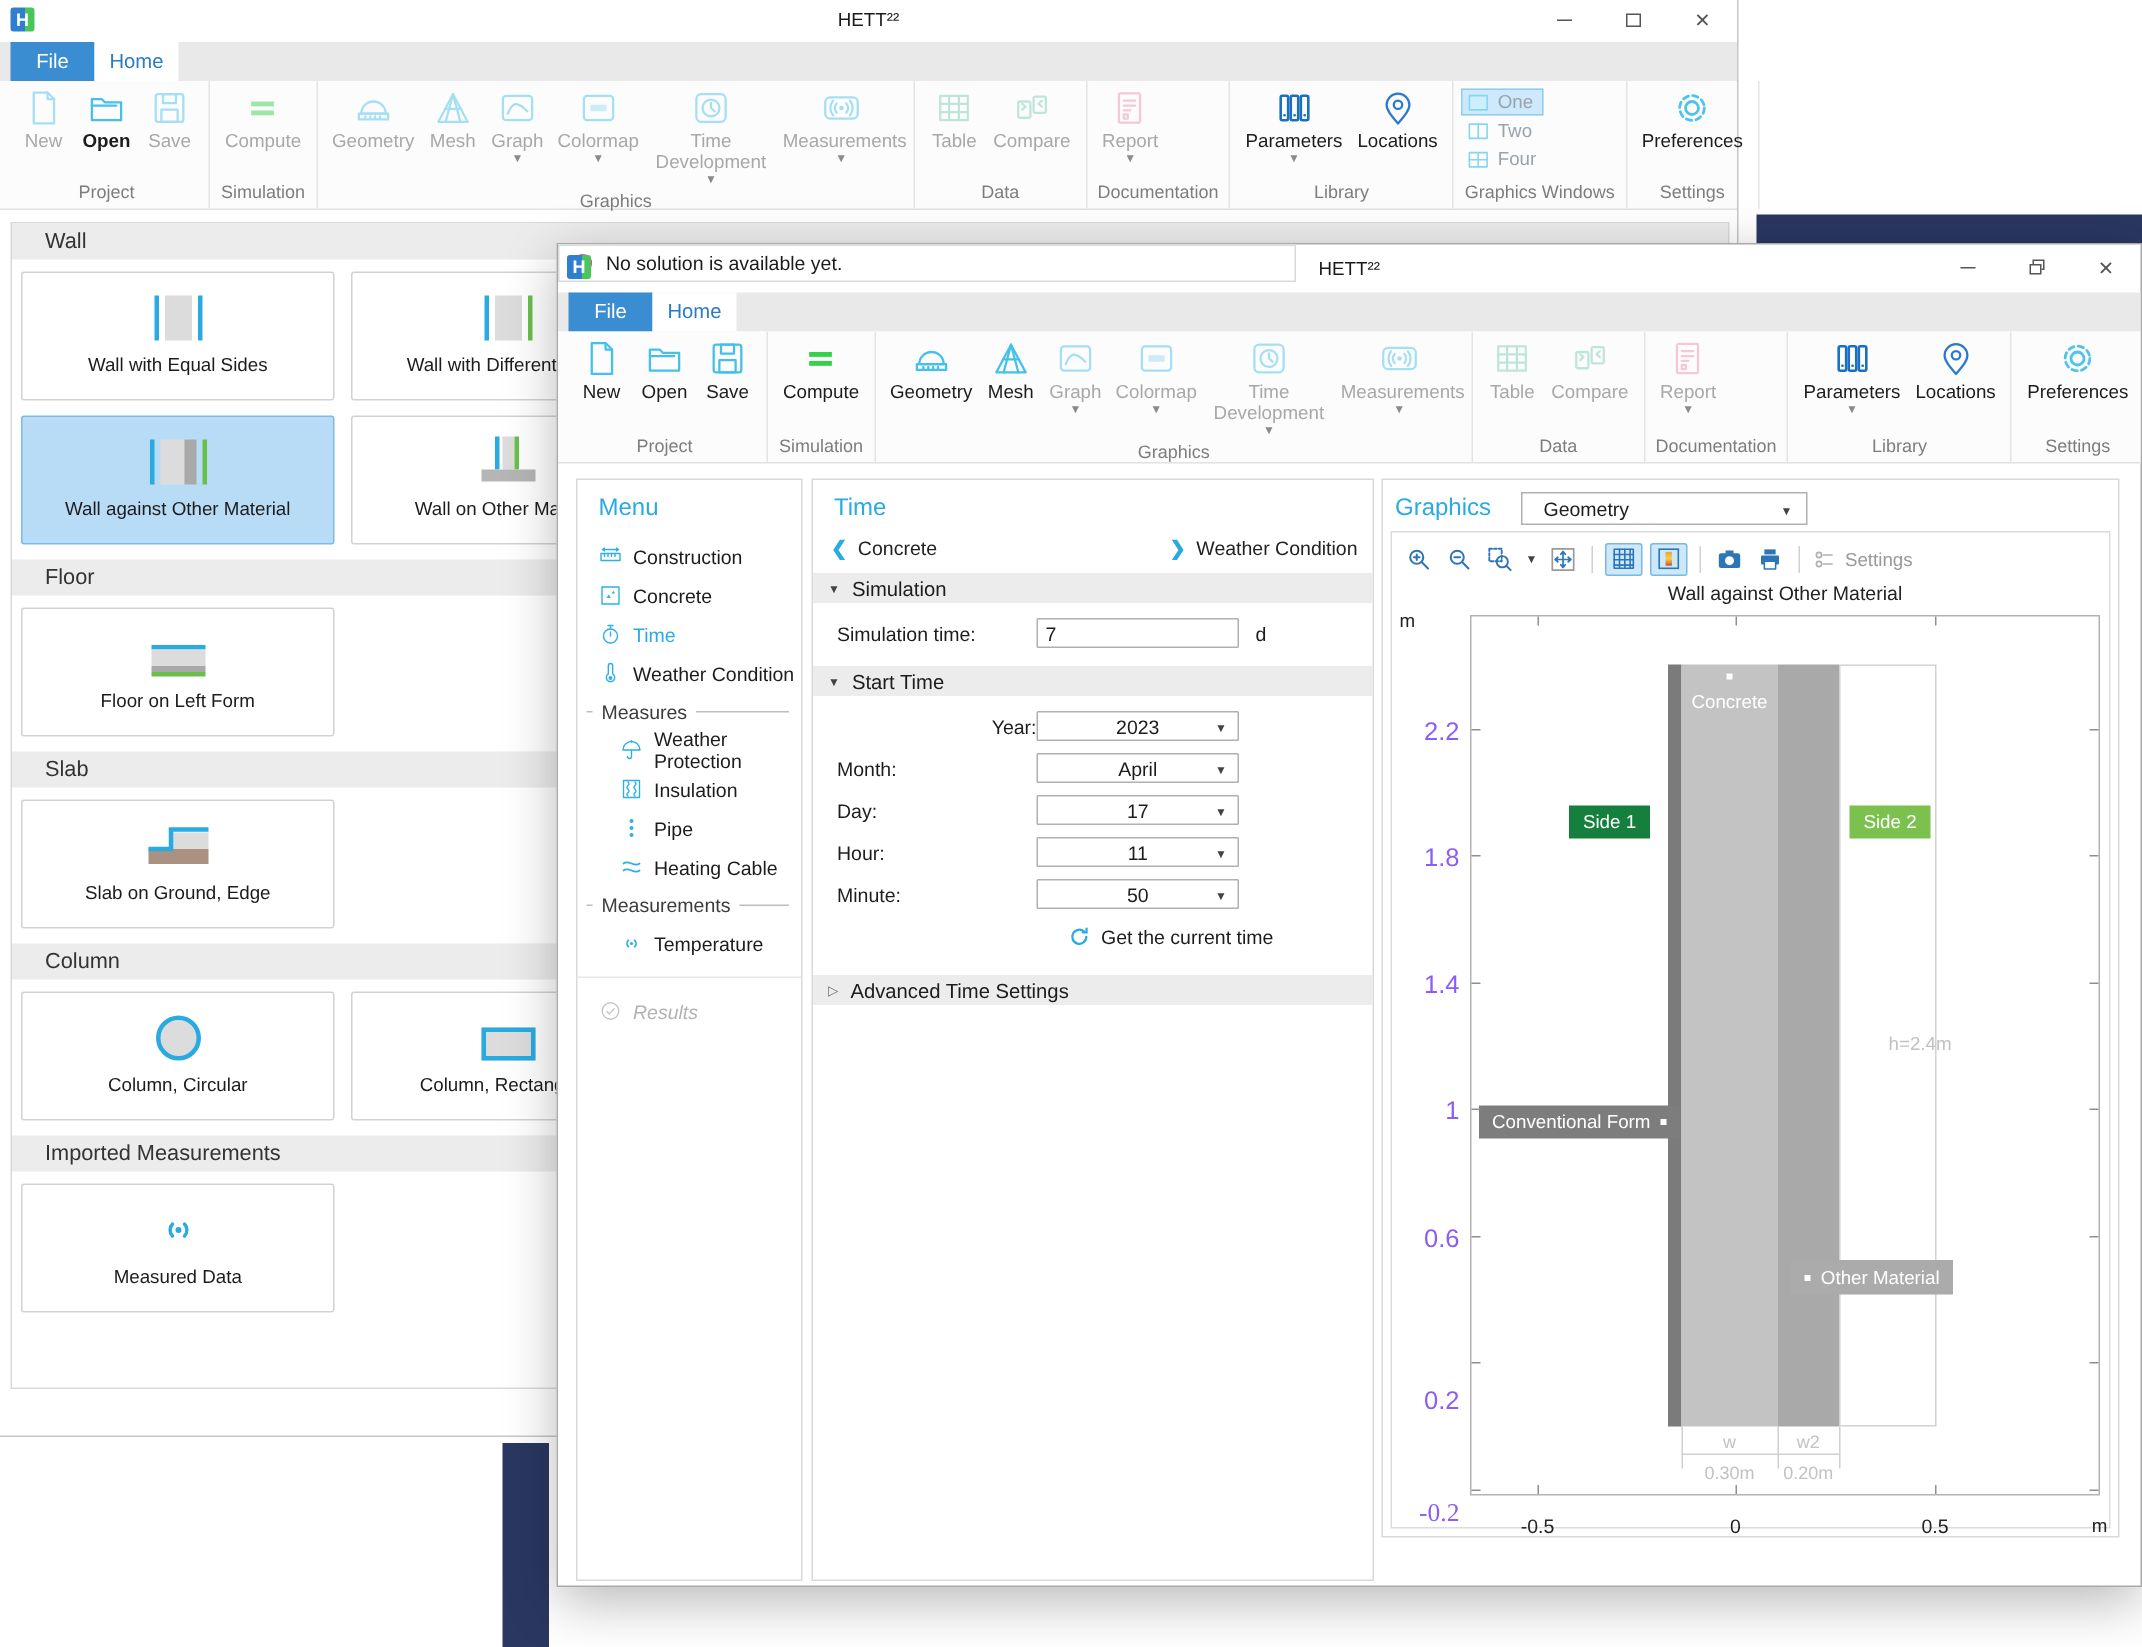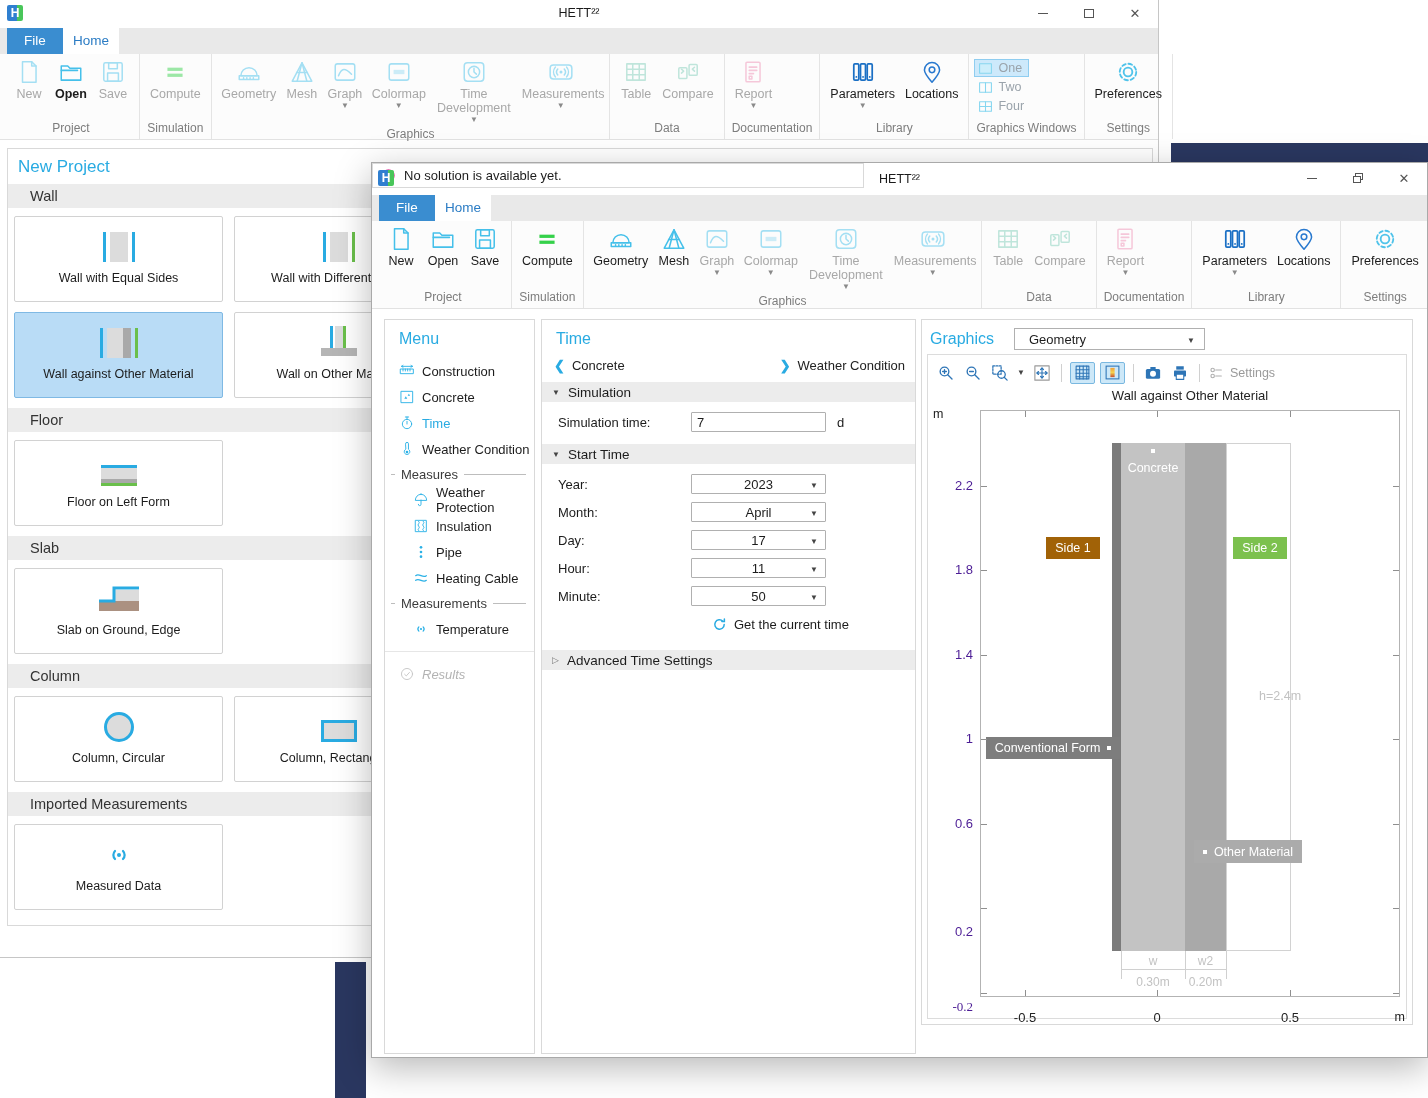--- a/index.html
+++ b/index.html
@@ -120,31 +120,31 @@
   .tb-sep { width:1px; height:18px; background:#d0d0d0; margin:0 3px; }
   .tb-caret { font-size:8px; color:#444; margin:0 1px; }
   .tb-settings { display:flex; align-items:center; gap:6px; color:#9a9a9a; font-size:12.5px; }
   .tb-settings svg { width:16px; height:16px; color:#b0b0b0; }
 
   .plot-area { position:absolute; left:58px; top:90px; width:420px; height:587px; border:1px solid #b3b3b3; background:#fff; }
   .plot-area .el { position:absolute; }
   .pt-title { top:-23px; left:0; right:0; text-align:center; font-size:13px; color:#222; }
   .unit-top { left:-48px; top:-4px; font-size:12.5px; color:#222; }
   .unit-bottom { right:-6px; top:599px; font-size:12.5px; color:#222; }
-  .ytick-label { left:-44px; width:36px; text-align:right; font-size:13px; color:#4c1d95; }
+  .ytick-label { left:-44px; width:36px; text-align:right; font-size:17px; color:#8b5cf6; }
   .xtick-label { width:44px; text-align:center; top:599px; font-size:13px; color:#222; }
   .tickmark { background:#8f8f8f; }
   .wall-form { left:131px; top:32px; width:9px; height:508px; background:#7b7b7b; }
   .wall-concrete { left:140px; top:32px; width:64px; height:508px; background:#c3c3c3; }
   .wall-other { left:204px; top:32px; width:41px; height:508px; background:#a9a9a9; }
   .wall-bound { left:245px; top:32px; width:65px; height:508px; border:1px solid #d2d2d2; background:#fff; }
   .lbl-concrete { left:140px; top:38px; width:64px; text-align:center; color:#fff; font-size:12.5px; }
   .lbl-concrete .sq { display:block; width:4px; height:4px; background:#fff; margin:0 auto 8px; }
   .tag { display:flex; align-items:center; justify-content:center; color:#fff; font-size:12.5px; }
-  .lbl-side1 { left:65px; top:126px; width:54px; height:22px; background:#a16207; }
+  .lbl-side1 { left:65px; top:126px; width:54px; height:22px; background:#15803d; }
   .lbl-side2 { left:252px; top:126px; width:54px; height:22px; background:#7cc14e; }
   .lbl-conv { left:5px; top:326px; width:134px; height:22px; background:#7d7d7d; gap:7px; }
   .lbl-other { left:213px; top:429px; width:108px; height:23px; background:#ababab; gap:7px; }
   .sqm { width:4px; height:4px; background:#fff; flex:none; }
   .lbl-height { left:278px; top:278px; width:80px; color:#c2c2c2; font-size:12.5px; }
   .dim-ext { width:1px; height:28px; top:540px; background:#d0d0d0; }
   .dim-line { height:1px; top:558px; background:#d0d0d0; }
   .dim-txt { text-align:center; color:#c2c2c2; font-size:12px; }
 
   .status-icon { width:15px; height:15px; color:#e0439c; flex:none; }
@@ -397,21 +397,20 @@
               </svg>
             </div>
             <div class="rb-label">Preferences</div>
           </div>
         </div>
         <div class="rb-caption">Settings</div>
       </div>
     </div>
 
   <div class="np-panel">
-    <div class="np-title">New Project</div>
     <div id="np-sections">
         <div class="np-band">Wall</div>
         <div class="np-row">
           <div class="np-card">
             <div class="card-art">
               <div style="display:flex;gap:4px;align-items:center;">
                 <div style="width:3px;height:30px;background:#29abe2;"></div>
                 <div style="width:18px;height:30px;background:#dcdcdc;"></div>
                 <div style="width:3px;height:30px;background:#29abe2;"></div>
               </div>
@@ -854,21 +853,21 @@
     </div>
     <div class="field-row" style="margin:10px 0 12px;">
       <div class="field-label">Simulation time:</div>
       <div class="ctl ctl-input">7</div>
       <div class="field-unit">d</div>
     </div>
     <div class="sec-band">
       <span class="tri-down">▼</span>
       <span>Start Time</span>
     </div>
-    <div class="field-row" style="margin-top:10px;">
+    <div class="field-row" style="margin-top:10px;text-align:right;">
       <div class="field-label">Year:</div>
       <div class="ctl ctl-select">
           <span>2023</span>
           <span class="sel-caret">▼</span>
         </div>
     </div>
     <div class="field-row">
       <div class="field-label">Month:</div>
       <div class="ctl ctl-select">
           <span>April</span>

